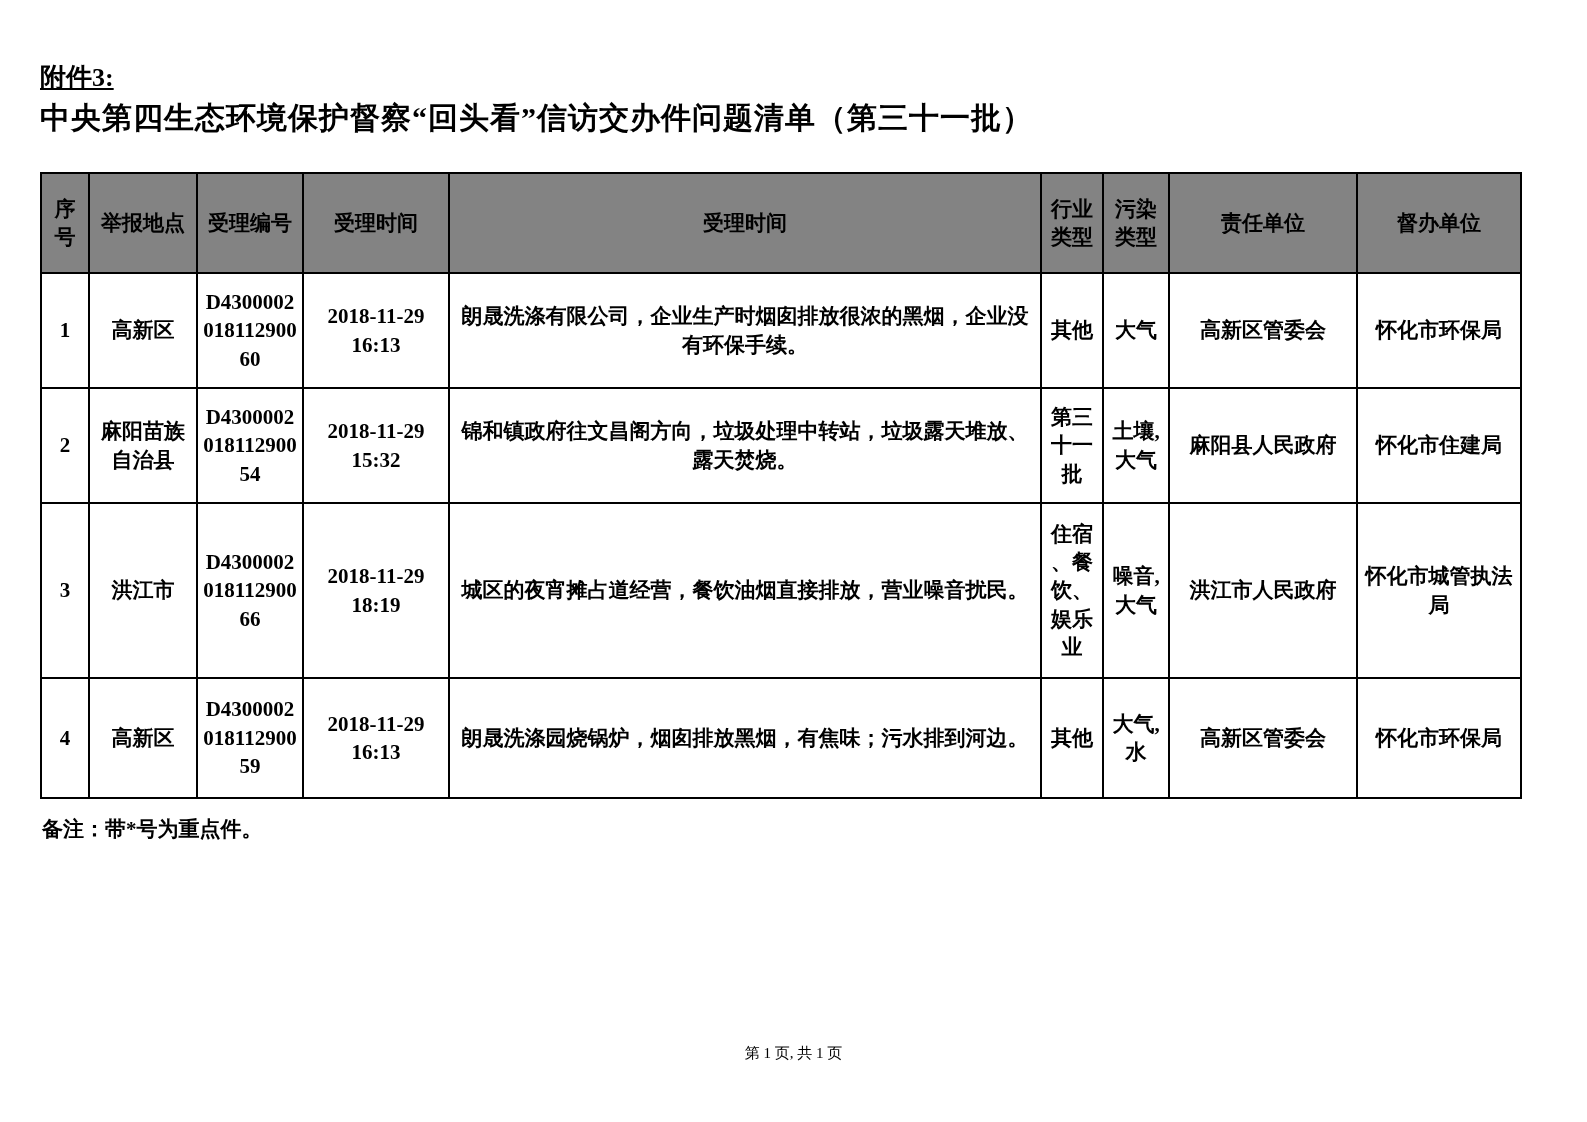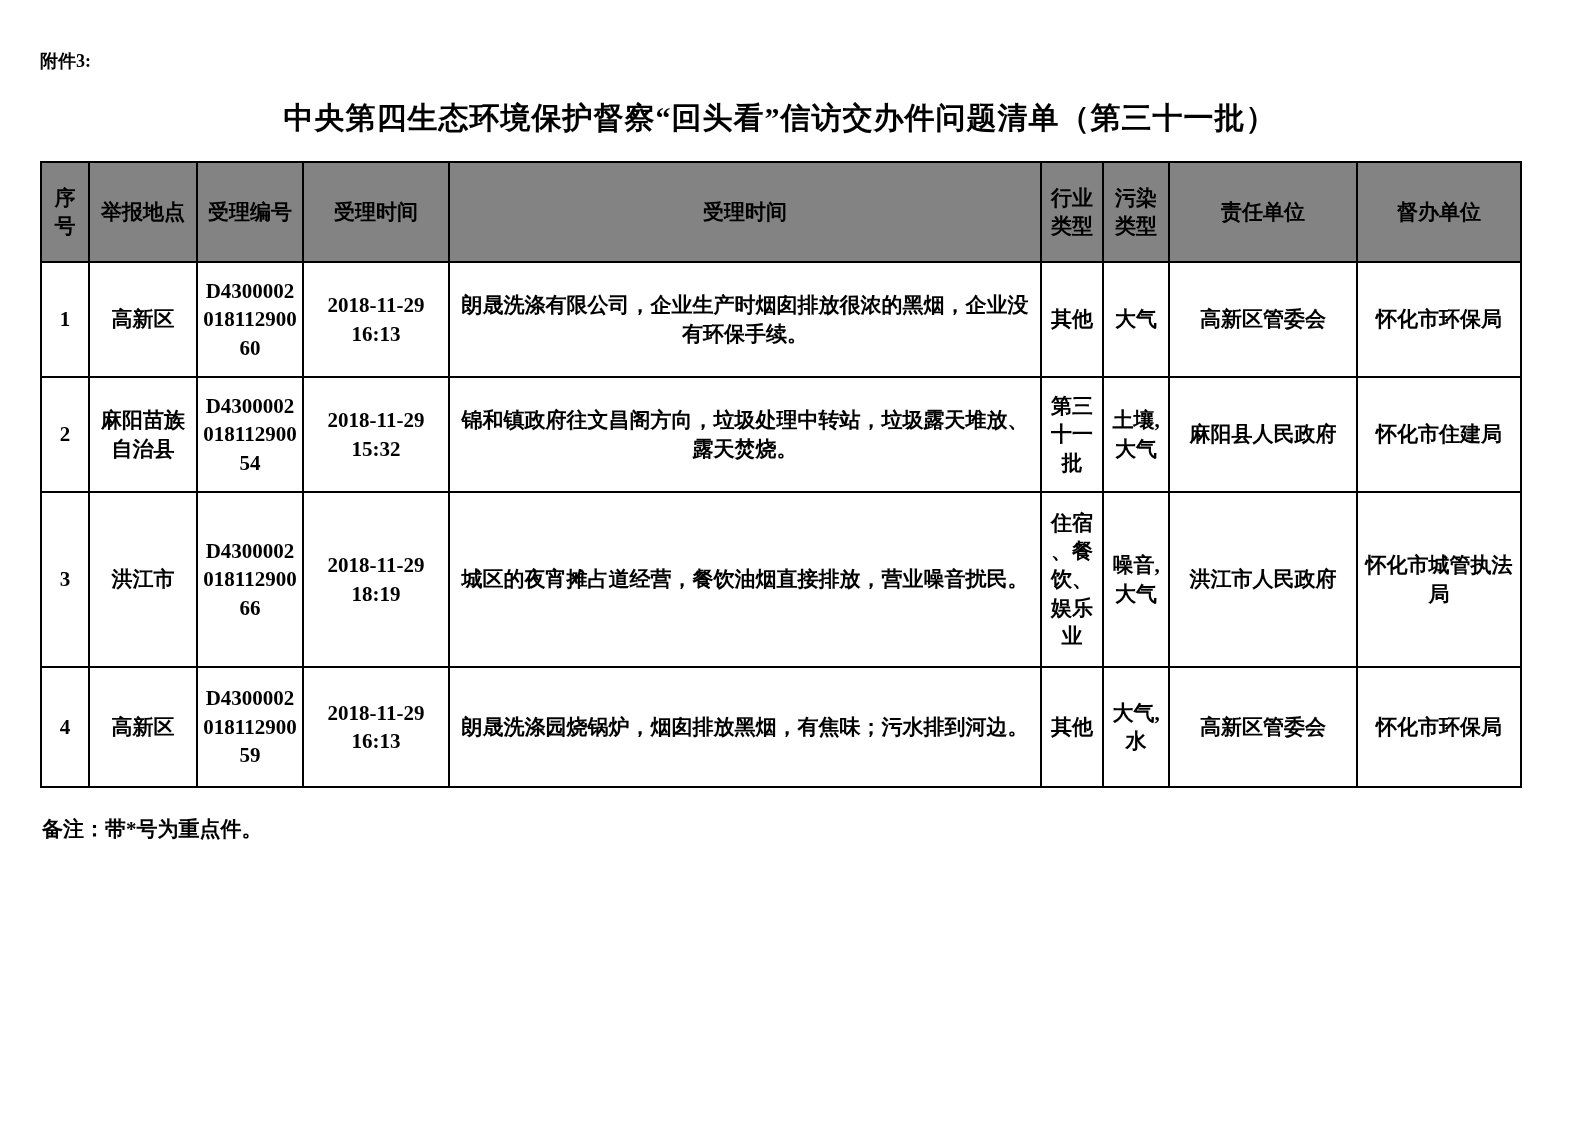--- a/index.html
+++ b/index.html
@@ -11,47 +11,47 @@
   .page {
     position: relative;
     width: 1587px;
     height: 1122px;
     background: #ffffff;
     overflow: hidden;
   }
   .attachment-label {
     position: absolute;
     left: 40px;
-    top: 49px;
-    font-size: 18px;
+    top: 60px;
+    font-size: 26px;
     font-weight: bold;
+    text-decoration: underline;
   }
   .doc-title {
     position: absolute;
     left: 40px;
     top: 98px;
     width: 1480px;
-    text-align: center;
     font-size: 30px;
     font-weight: bold;
     letter-spacing: 1px;
   }
   .date-label {
     position: absolute;
     left: 40px;
     top: 148px;
     width: 1480px;
     text-align: right;
     font-size: 20px;
     font-weight: bold;
   }
   table.report-table {
     position: absolute;
     left: 40px;
-    top: 161px;
+    top: 172px;
     width: 1480px;
     border-collapse: collapse;
     table-layout: fixed;
   }
   table.report-table th,
   table.report-table td {
     border: 2px solid #000000;
     font-size: 21px;
     font-weight: bold;
     text-align: center;
@@ -181,14 +181,15 @@
           <td class="cell-industry">其他</td>
           <td class="cell-pollution">大气,水</td>
           <td class="cell-responsible">高新区管委会</td>
           <td class="cell-supervisor">怀化市环保局</td>
         </tr>
     </tbody>
   </table>
 
   <div class="note-text">备注：带*号为重点件。</div>
 
+  <div class="page-footer">第 1 页, 共 1 页</div>
 
 </div>
 
 </body></html>

